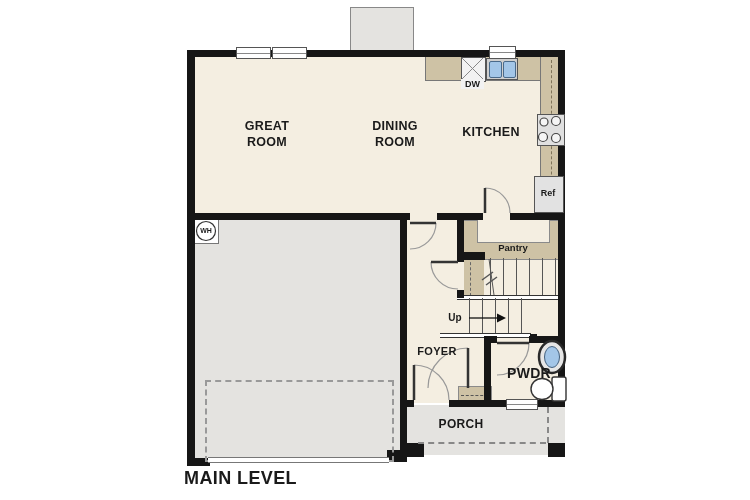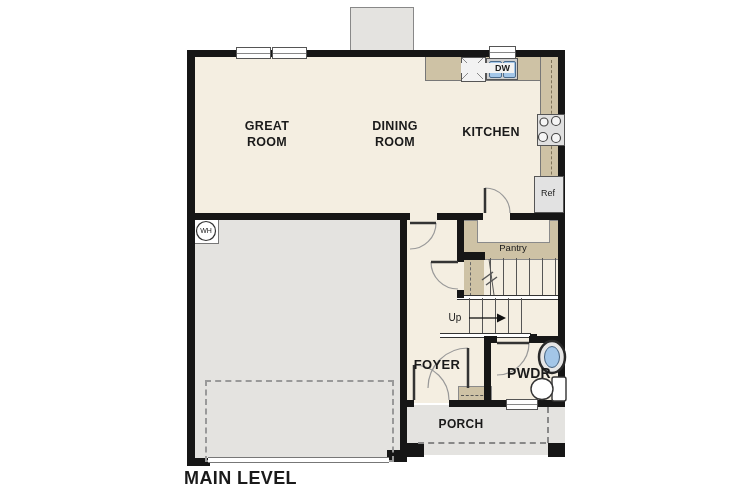--- a/index.html
+++ b/index.html
@@ -11,21 +11,21 @@
         font-family:"Liberation Sans", sans-serif;color:#1a1a1a;}
   .abs{position:absolute;}
   .floor{background:var(--floor);}
   .gray{background:var(--garage);}
   .tan{background:var(--counter);}
   .wall{background:var(--wall);}
   .window{background:#fff;border:1px solid #555;}
   .window .sill{position:absolute;left:0;right:0;top:45%;height:1px;background:#888;}
   .label{font-weight:bold;text-align:center;line-height:16px;font-size:12.5px;letter-spacing:.3px;}
   .label.small{font-size:14px;line-height:13px;}
-  .ann{font-weight:normal;text-align:center;}
+  .ann{font-weight:bold;text-align:center;}
   .edge-line{background:#fff;border-top:1px solid #333;border-bottom:1px solid #333;}
   .treads{background:repeating-linear-gradient(90deg, transparent 0, transparent 12px, #555 12px, #555 13px);}
   svg{position:absolute;left:0;top:0;pointer-events:none;}
 </style>
 </head>
 <body>
 
 <div id="plan">
 
   <div class="abs floor" style="left:195px;top:57px;width:363px;height:158px;"></div>
@@ -166,23 +166,23 @@
 
     <g fill="#fff" stroke="#333" stroke-width="1.4">
       <rect x="552" y="377" width="14" height="24" rx="2"></rect>
       <ellipse cx="542" cy="389" rx="11" ry="10.5"></ellipse>
     </g>
   </svg>
 
   <div class="abs label" style="left:360px;top:118px;width:70px;">DINING ROOM</div>
   <div class="abs label" style="left:232px;top:118px;width:70px;">GREAT ROOM</div>
   <div class="abs label" style="left:454px;top:124px;width:74px;">KITCHEN</div>
-  <div class="abs label small" style="left:412px;top:345px;width:50px;font-size:13px;margin-top:13px;">FOYER</div>
+  <div class="abs label small" style="left:412px;top:345px;width:50px;font-size:11px;">FOYER</div>
   <div class="abs label small" style="left:506px;top:367px;width:46px;">PWDR</div>
   <div class="abs label" style="left:433px;top:416px;width:56px;font-size:12px;">PORCH</div>
   <div class="abs ann" style="left:483px;top:242px;width:60px;font-size:9.5px;">Pantry</div>
   <div class="abs ann" style="left:444px;top:312px;width:22px;font-size:10px;">Up</div>
   <div class="abs ann" style="left:534px;top:188px;width:28px;font-size:9px;">Ref</div>
-  <div class="abs ann" style="left:461px;top:63px;width:23px;font-size:9px;font-weight:bold;background:#f2f2f2;line-height:10px;margin:0 auto;padding-left:30px;">DW</div>
+  <div class="abs ann" style="left:461px;top:63px;width:23px;font-size:9px;font-weight:bold;background:#f2f2f2;line-height:10px;margin:16px auto;">DW</div>
   <div class="abs ann" style="left:194px;top:227px;width:24px;font-size:7px;">WH</div>
   <div class="abs" style="left:184px;top:468px;font-size:18px;font-weight:bold;letter-spacing:.4px;">MAIN LEVEL</div>
 
 </div>
 
 </body></html>

